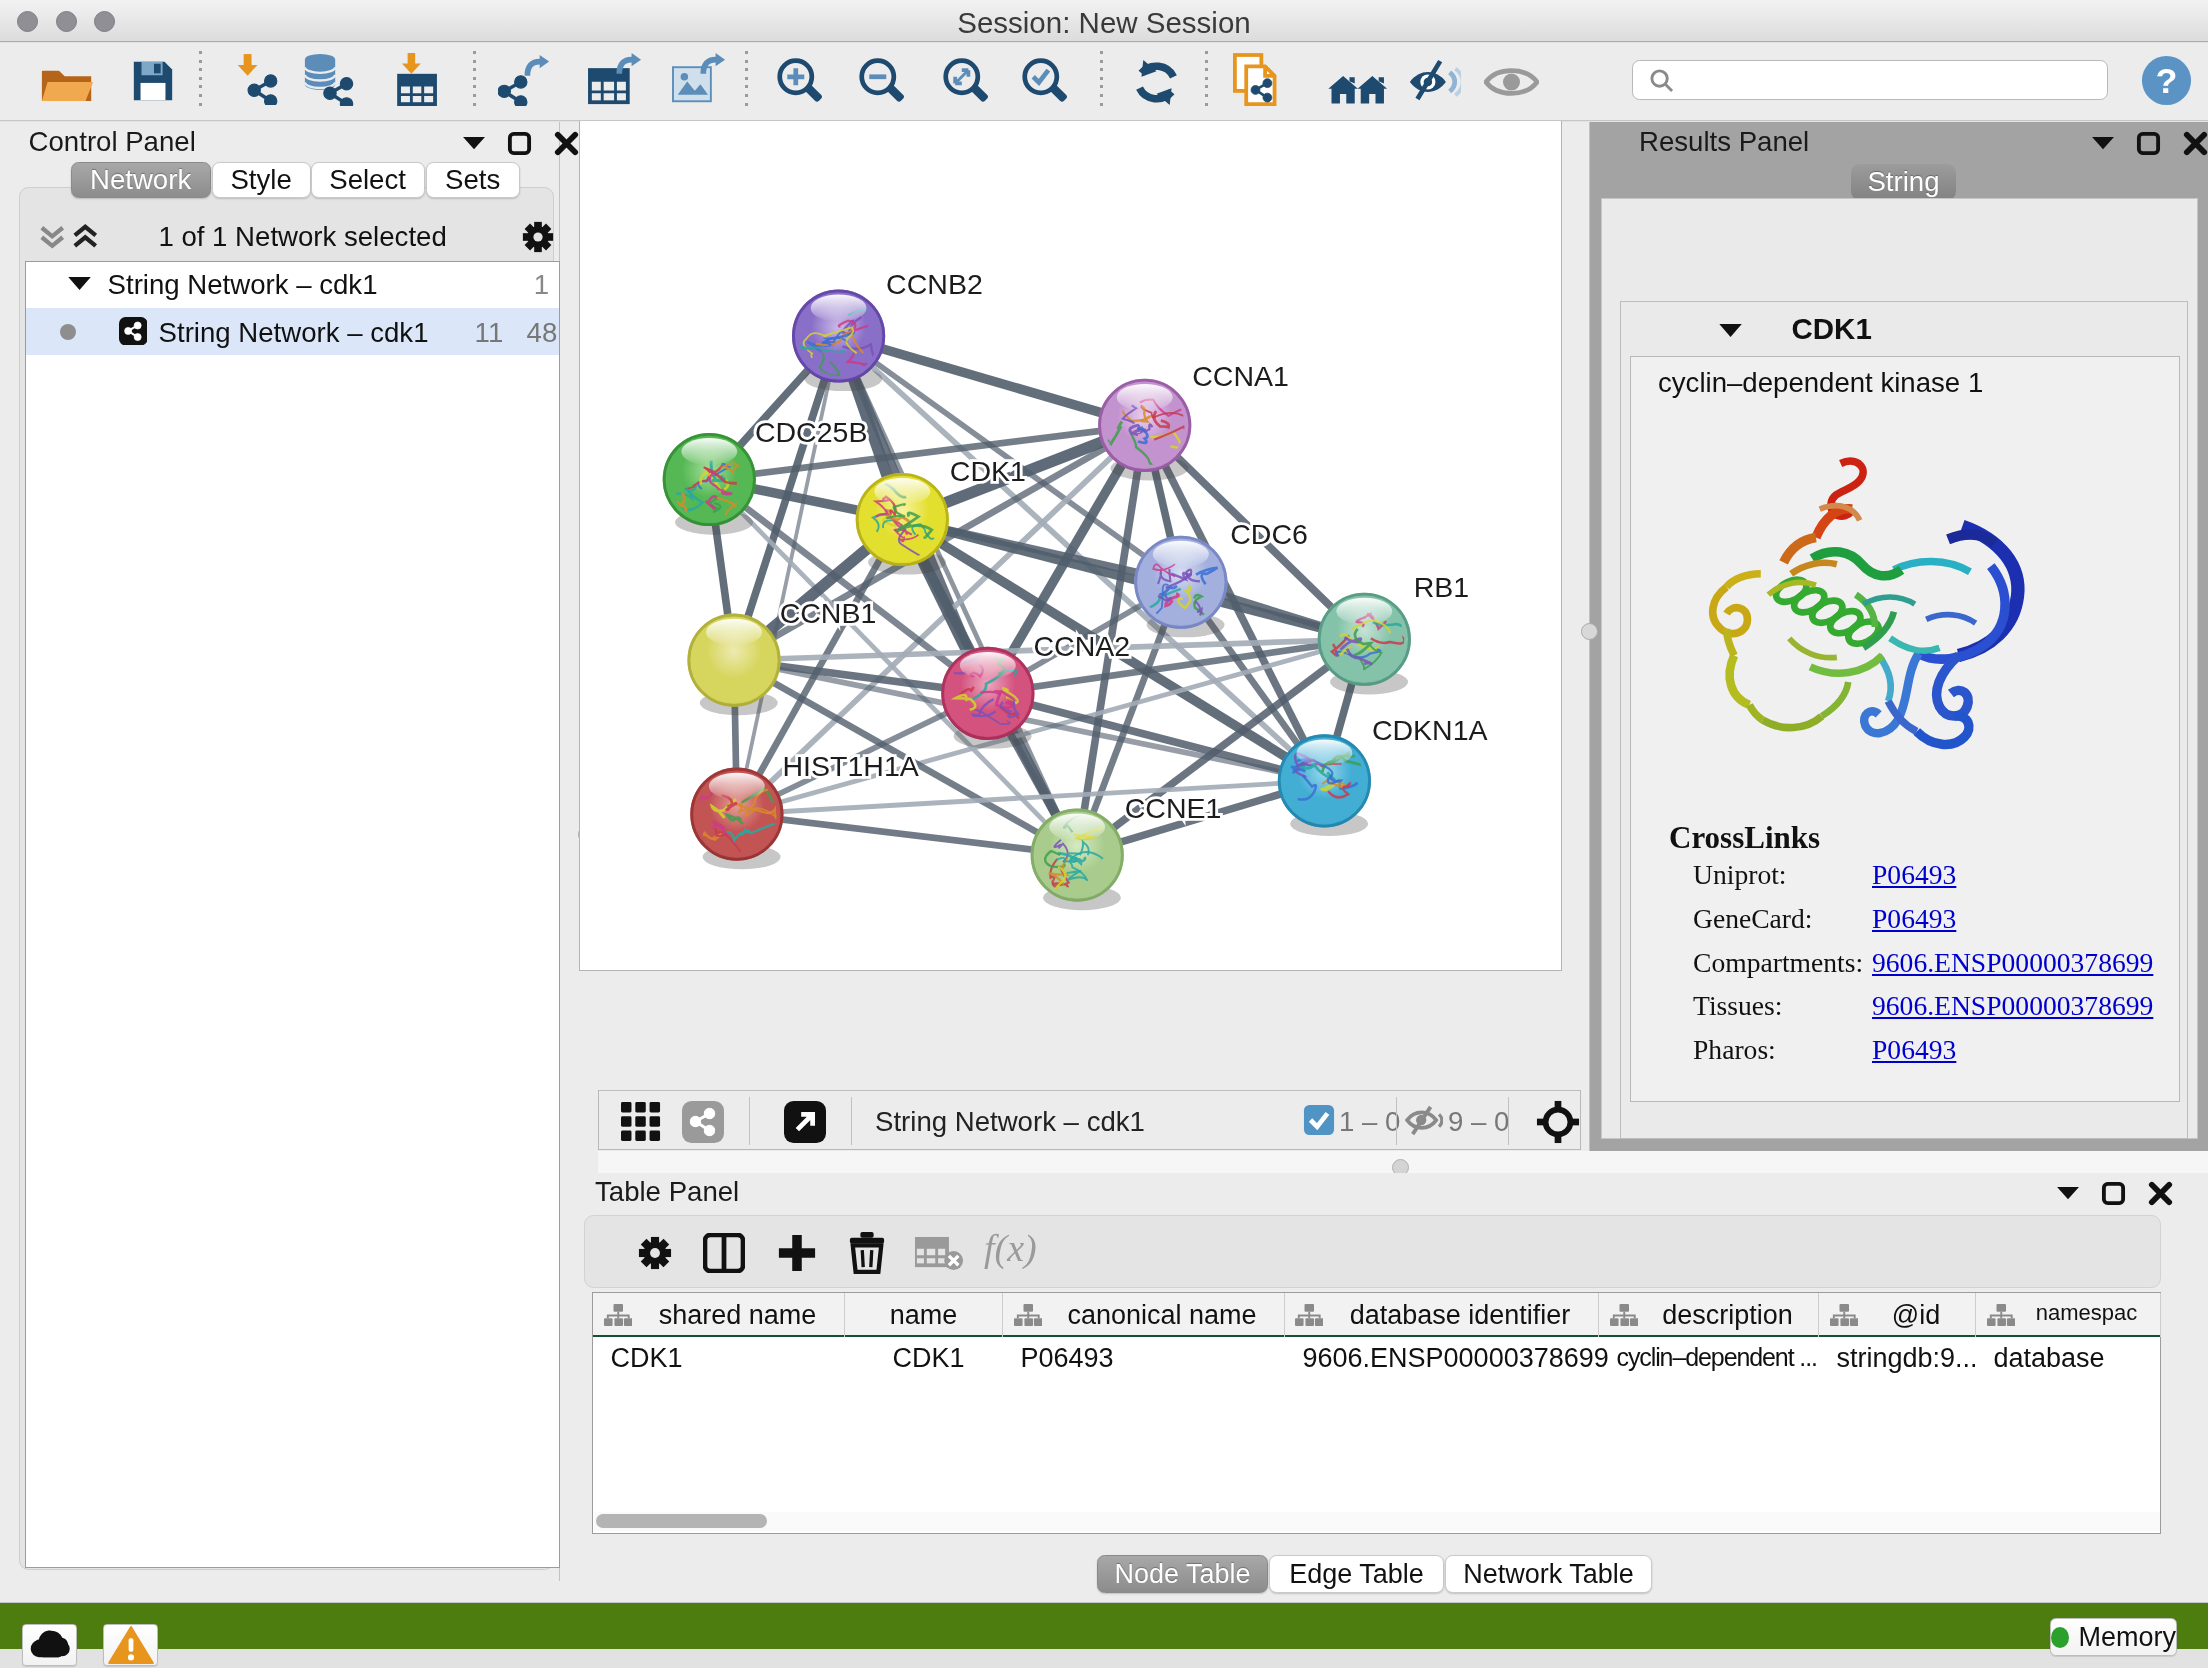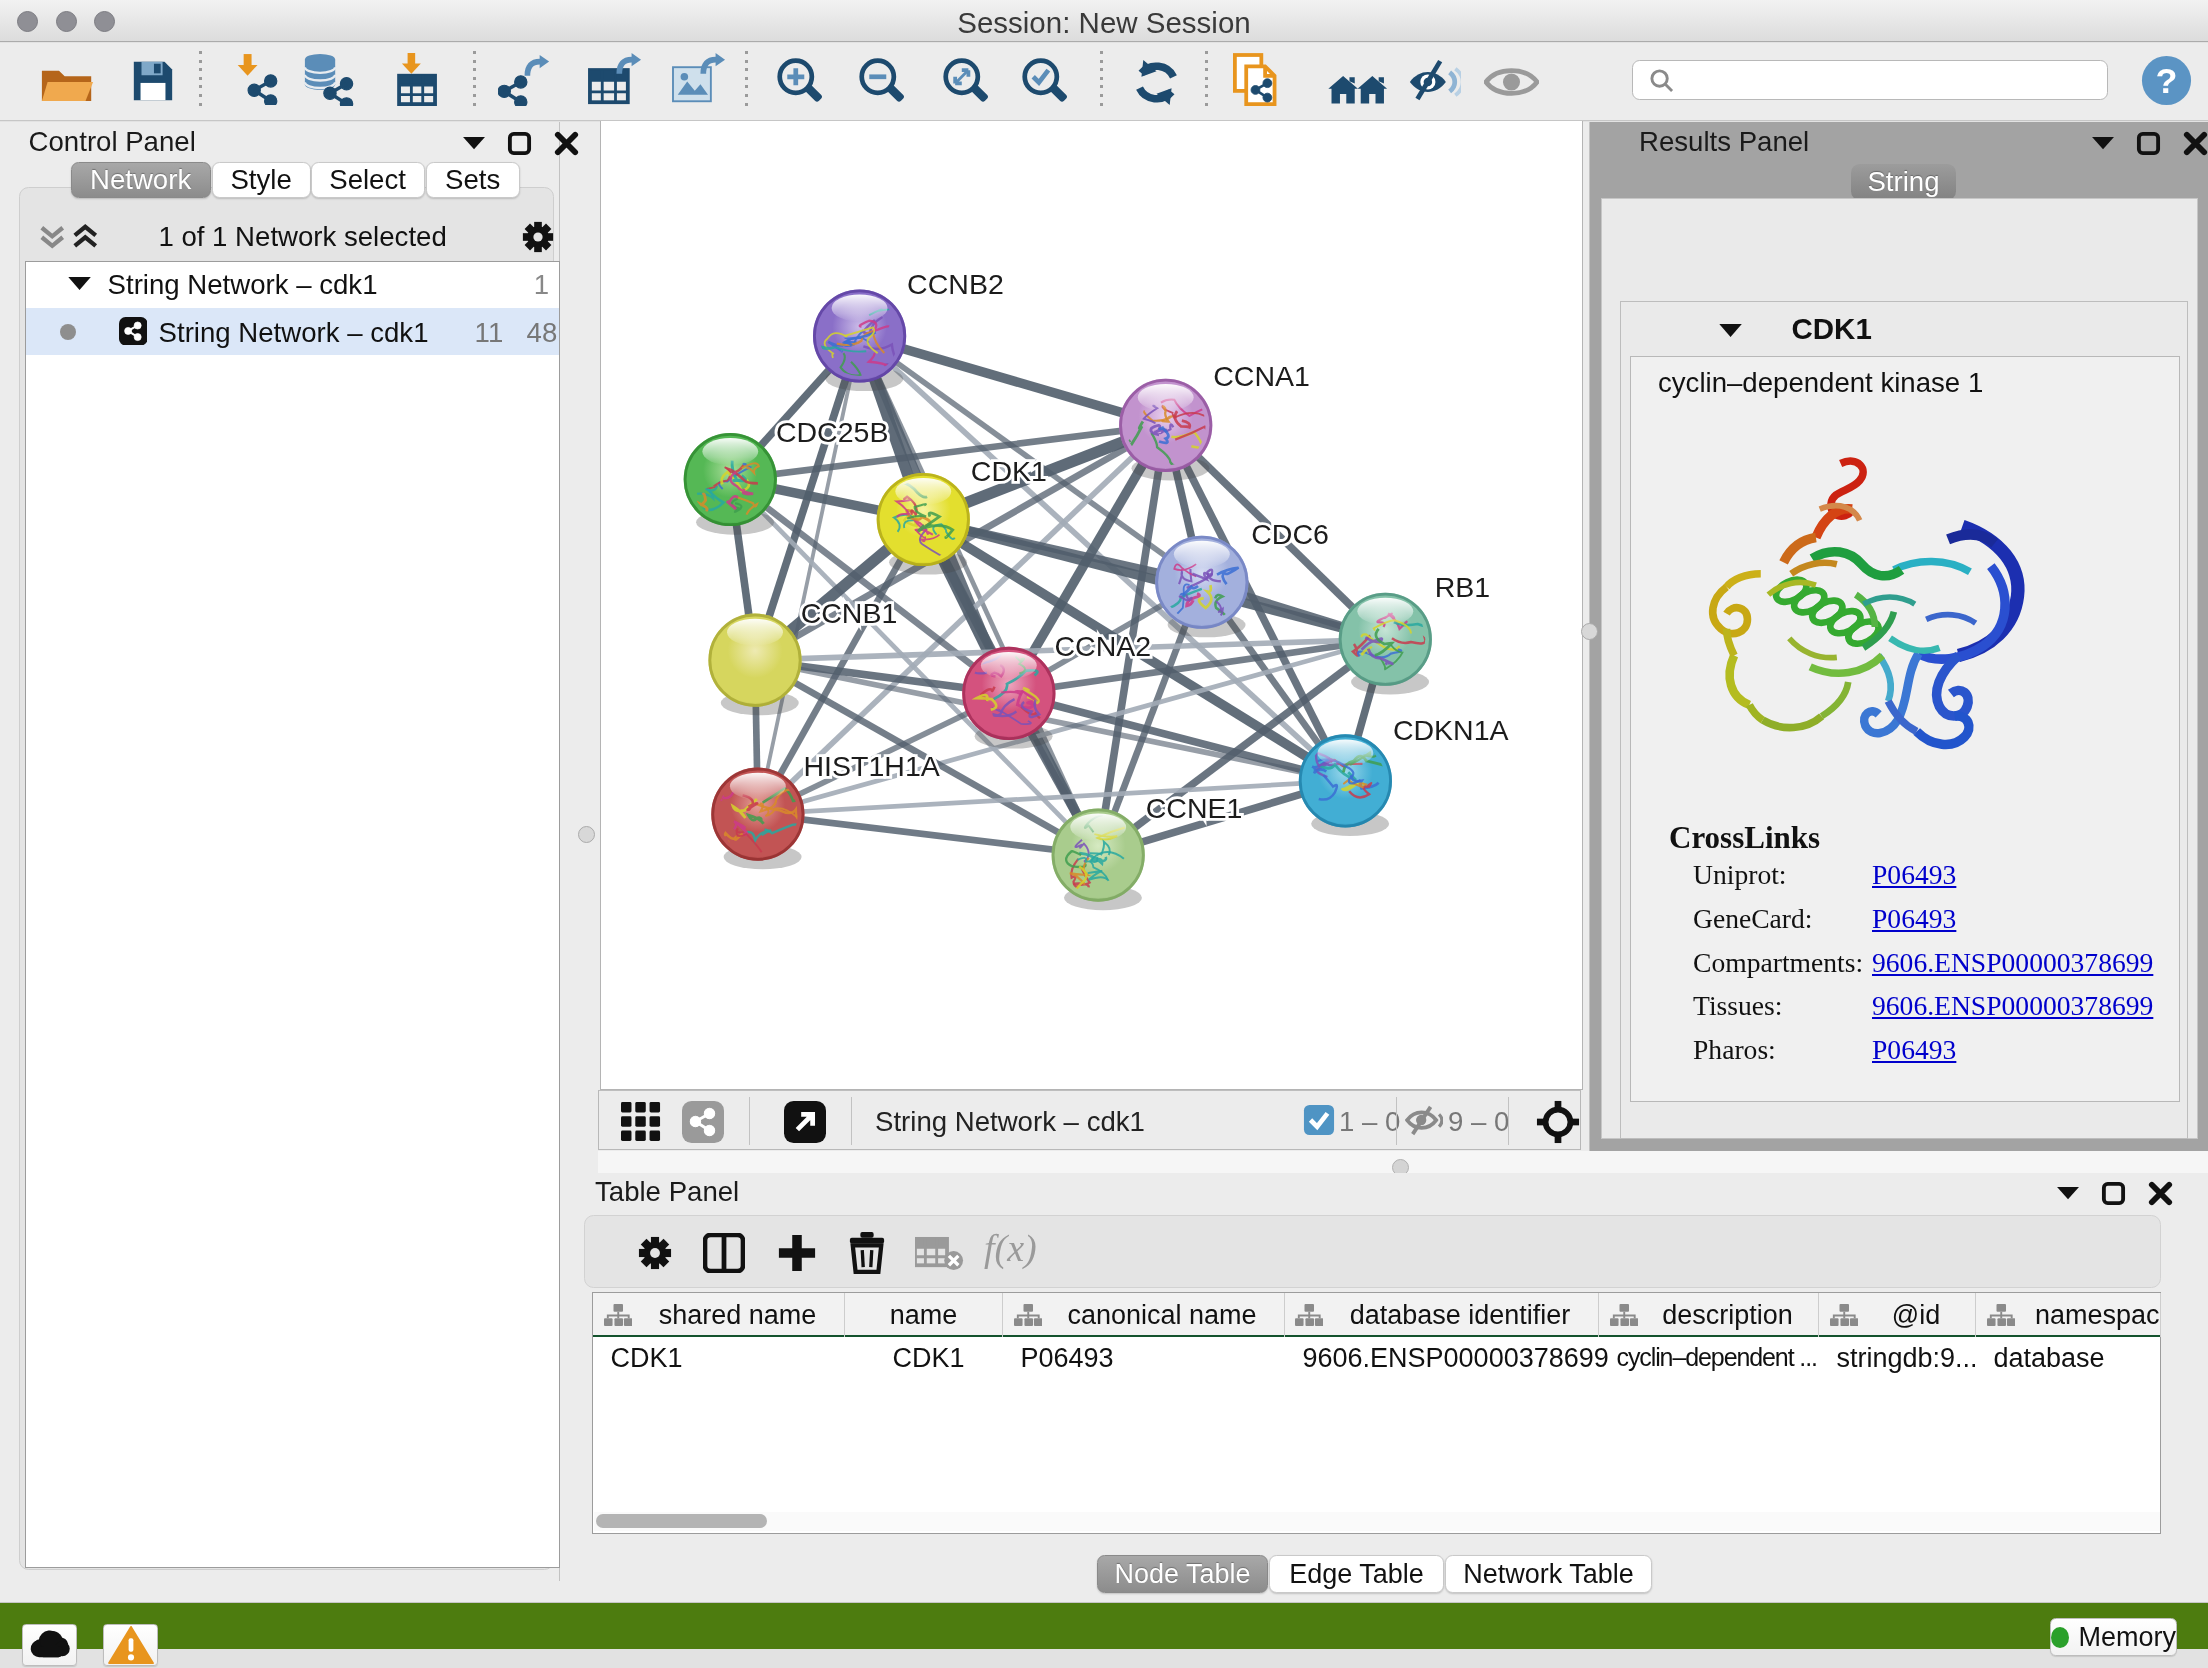--- a/index.html
+++ b/index.html
@@ -264,21 +264,21 @@
               </g>
             </g>
           </svg></div>
         <div class="abs" style="left:133px;top:8.6px;font-size:27.6px;color:#111">String Network – cdk1</div>
         <div class="abs" style="left:449px;top:8.6px;font-size:27.6px;color:#777">11</div>
         <div class="abs" style="left:501px;top:8.6px;font-size:27.6px;color:#777">48</div>
       </div>
     </div>
   </div>
 <div class="abs" style="left:578px;top:826px;width:17px;height:17px;border-radius:50%;background:#d8d8d8;border:1px solid #aaa"></div>
-<div class="abs" style="left:600px;top:121px;width:983px;height:969px;background:#fff;border:1px solid #b4b4b4;border-top:none">
+<div class="abs" style="left:579px;top:121px;width:983px;height:850px;background:#fff;border:1px solid #b4b4b4;border-top:none">
     <svg width="983" height="969" viewBox="0 0 1034 1019" style="position:absolute;left:0;top:0">
       <defs>
         <radialGradient id="g0" cx="0.5" cy="0.40" r="0.65">
           <stop offset="0" stop-color="#cbbce8"></stop>
           <stop offset="0.45" stop-color="#8a6fc8"></stop>
           <stop offset="0.85" stop-color="#8a6fc8"></stop>
           <stop offset="1" stop-color="#5b3fa0"></stop>
         </radialGradient>
         <radialGradient id="g1" cx="0.5" cy="0.40" r="0.65">
           <stop offset="0" stop-color="#e8d0ee"></stop>
@@ -926,21 +926,21 @@
               <g fill="#8a8a8a">
                 <rect x="10" y="2" width="10" height="8" rx="1"></rect>
                 <rect x="0" y="17" width="9" height="8" rx="1"></rect>
                 <rect x="11" y="17" width="9" height="8" rx="1"></rect>
                 <rect x="21" y="17" width="9" height="8" rx="1"></rect>
               </g>
               <g stroke="#8a8a8a" stroke-width="2" fill="none">
                 <path d="M15 10 L15 14 M4 17 L4 14 L26 14 L26 17 M15 14 L15 17"></path>
               </g>
             </svg></div>
-          <div class="abs" style="left:38px;top:6.7px;width:146px;text-align:right;font-size:27px;color:#111">namespac</div>
+          <div class="abs" style="left:38px;top:6.7px;width:146px;text-align:center;font-size:22px;color:#111">namespac</div>
         </div>
       </div>
       <div class="abs" style="left:18px;top:50px;font-size:27px;color:#111;">CDK1</div>
       <div class="abs" style="left:300px;top:50px;font-size:27px;color:#111;">CDK1</div>
       <div class="abs" style="left:428px;top:50px;font-size:27px;color:#111;">P06493</div>
       <div class="abs" style="left:710px;top:50px;font-size:27px;color:#111;">9606.ENSP00000378699</div>
       <div class="abs" style="left:1024px;top:50px;font-size:27px;color:#111;width:202px;overflow:hidden;font-size:25px;letter-spacing:-1.1px;">cyclin–dependent ...</div>
       <div class="abs" style="left:1244px;top:50px;font-size:27px;color:#111;">stringdb:9...</div>
       <div class="abs" style="left:1401px;top:50px;font-size:27px;color:#111;">database</div>
       <div class="abs" style="left:1.9px;top:219px;width:1566px;height:19px;background:#fafafa">

